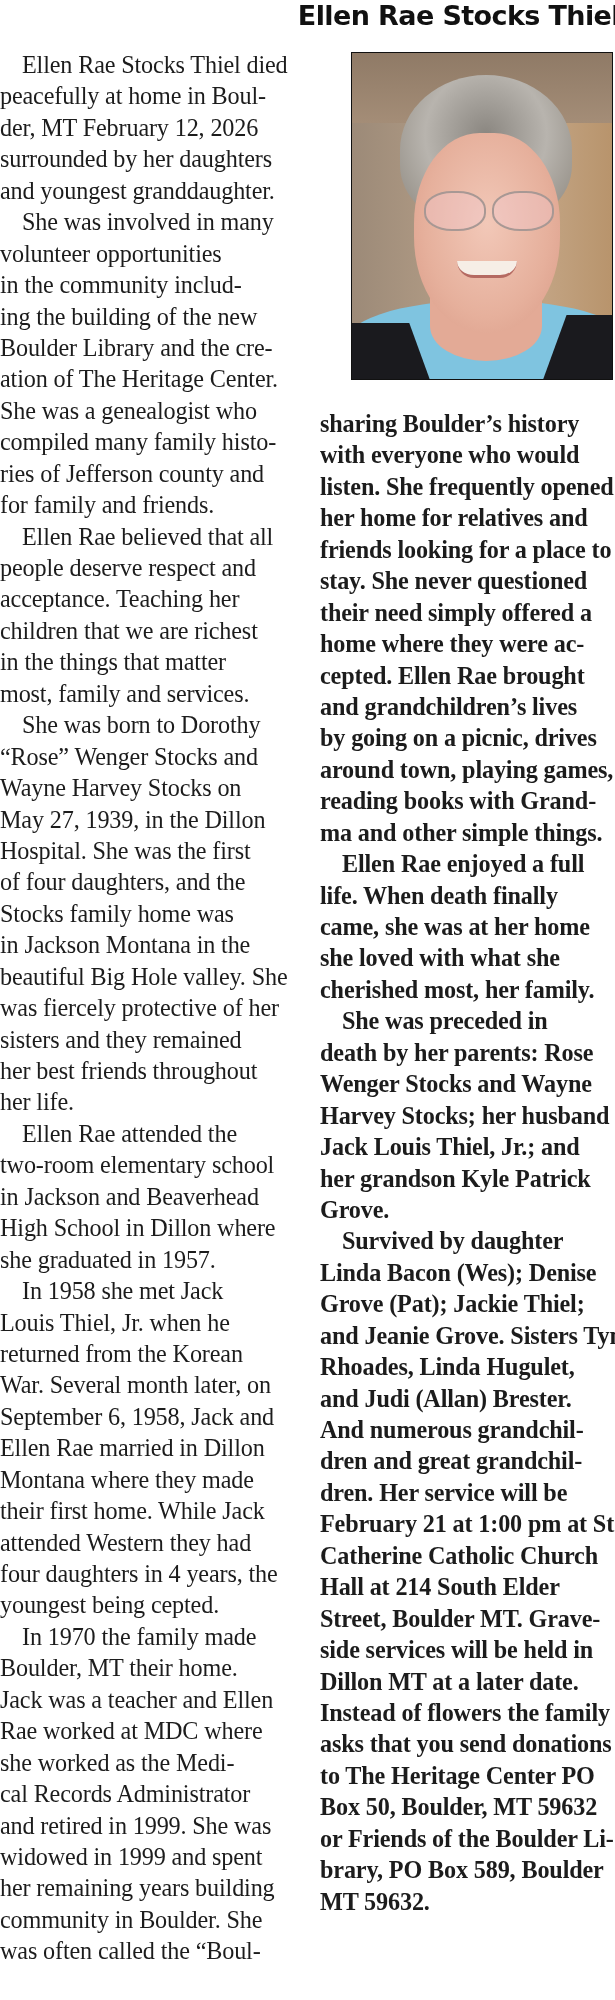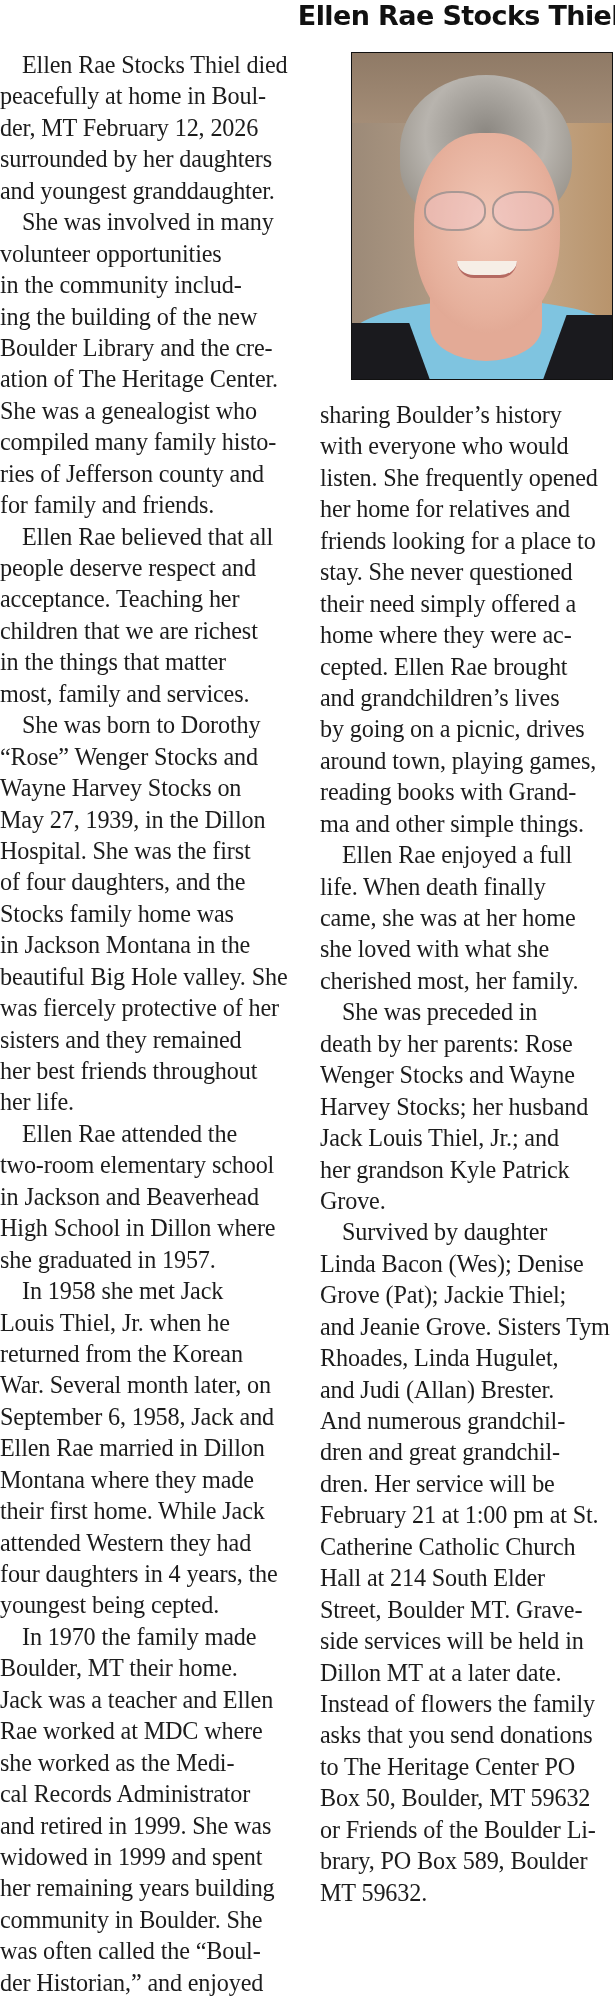--- a/index.html
+++ b/index.html
@@ -8,21 +8,21 @@
     position: absolute; left: 5px; top: 0; width: 615px; text-align: right;
     font-family: "DejaVu Sans", sans-serif; font-weight: bold; font-size: 27px;
     line-height: 32px; letter-spacing: -0.6px; color: #111;
   }
   .col {
     position: absolute;
     font-family: "Liberation Serif", serif; font-size: 24.2px; line-height: 31.45px;
     white-space: nowrap; letter-spacing: -0.15px; color: #1c1c1c;
   }
   .col-left { left: 0; top: 49px; width: 305px; }
-  .col-right { left: 320px; top: 399px; width: 295px; }
+  .col-right { left: 320px; top: 408px; width: 295px; font-weight: bold; }
   .line { display: block; height: 31.45px; }
   .indent { padding-left: 22px; }
   .photo {
     position: absolute; left: 351px; top: 52px; width: 260px; height: 326px;
     border: 1.5px solid #111; overflow: hidden;
     background: linear-gradient(90deg, #9c8a78 0%, #b39d86 40%, #c2a382 75%, #b8946c 100%);
   }
   .photo .wall-top { position:absolute; left:0; top:0; width:100%; height:70px; background: linear-gradient(180deg,#8f7a66,#a48d77); }
   .photo .hair { position:absolute; left:48px; top:22px; width:172px; height:150px; border-radius: 50% 50% 40% 40%; background: radial-gradient(ellipse at 50% 40%, #8a8680 0%, #b8b4ae 50%, #9c978f 80%); }
   .photo .face { position:absolute; left:62px; top:80px; width:146px; height:200px; border-radius: 45% 45% 48% 48%; background: radial-gradient(ellipse at 50% 45%, #f2c8b8 0%, #e6b09c 60%, #d99a86 100%); }
@@ -107,21 +107,20 @@
     <span class="line">Boulder, MT their home.</span>
     <span class="line">Jack was a teacher and Ellen</span>
     <span class="line">Rae worked at MDC where</span>
     <span class="line">she worked as the Medi-</span>
     <span class="line">cal Records Administrator</span>
     <span class="line">and retired in 1999. She was</span>
     <span class="line">widowed in 1999 and spent</span>
     <span class="line">her remaining years building</span>
     <span class="line">community in Boulder. She</span>
     <span class="line">was often called the “Boul-</span>
-    <span class="line">der Historian,” and enjoyed</span>
   </div>
 <div class="col col-right" id="right-col">
     <span class="line">sharing Boulder’s history</span>
     <span class="line">with everyone who would</span>
     <span class="line">listen. She frequently opened</span>
     <span class="line">her home for relatives and</span>
     <span class="line">friends looking for a place to</span>
     <span class="line">stay. She never questioned</span>
     <span class="line">their need simply offered a</span>
     <span class="line">home where they were ac-</span>

